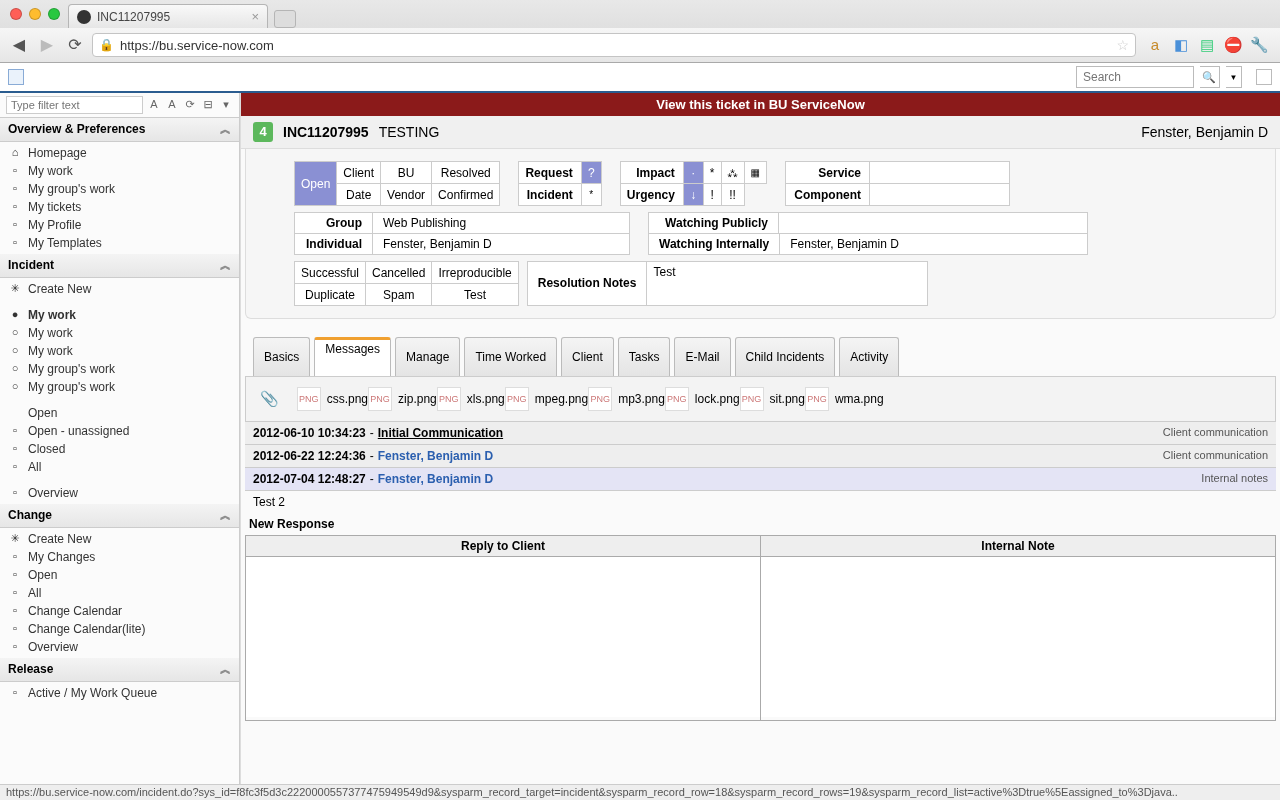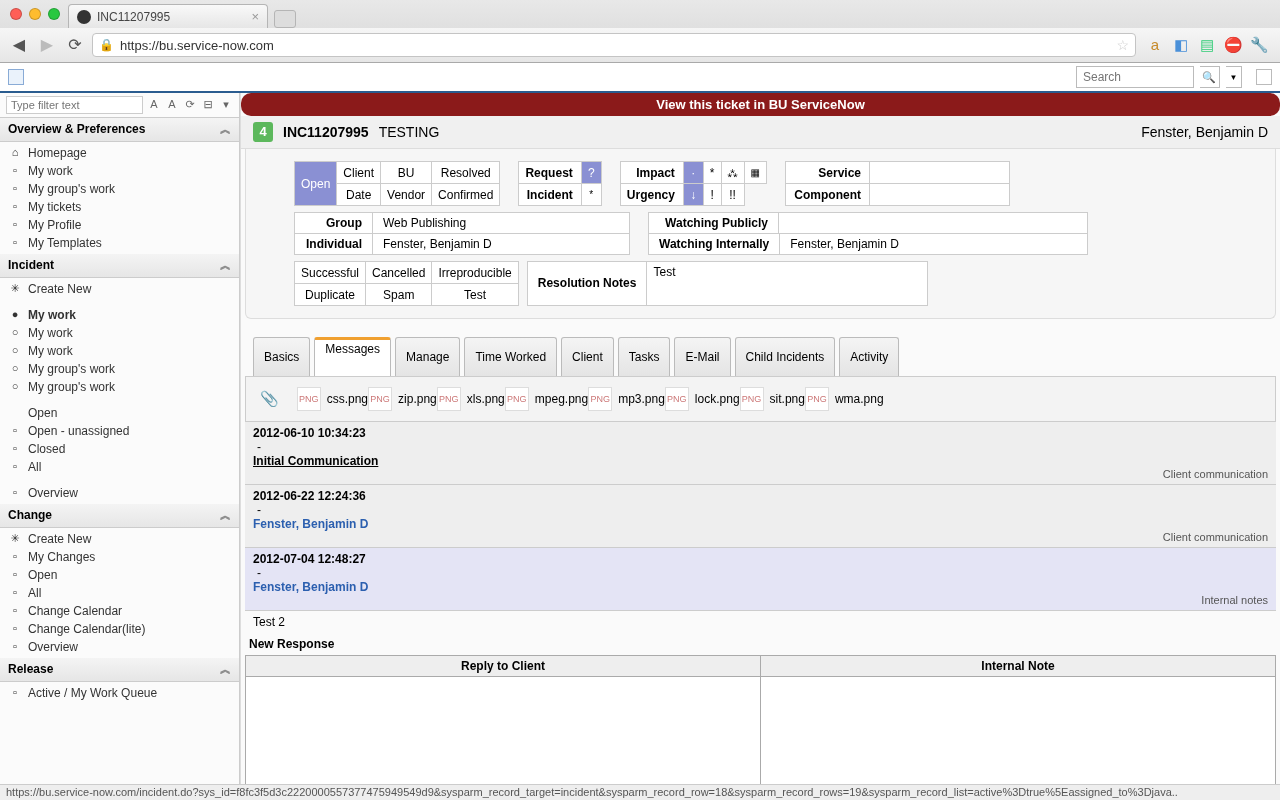--- a/index.html
+++ b/index.html
@@ -42,21 +42,21 @@
 .filter-row .fi { width: 14px; height: 14px; font-size: 11px; color: #666; text-align: center; }
 .nav-section { background: linear-gradient(#f4f4f4,#e6e6e6); border-bottom: 1px solid #ccc; padding: 4px 8px; font-weight: bold; font-size: 12px; display: flex; align-items: flex-start; }
 .nav-section .chev { margin-left: auto; color: #888; font-size: 11px; }
 .nav-items { padding: 2px 0; }
 .nav-item { display: flex; align-items: center; gap: 6px; padding: 2px 8px; color: #333; cursor: pointer; }
 .nav-item .ico { width: 14px; height: 14px; font-size: 11px; text-align: center; }
 .nav-item.bold { font-weight: bold; }
 
 
 .main { flex: 1; background: #fafafa; overflow: hidden; display: flex; flex-direction: column; border-left: 1px solid #ddd; }
-.banner { background: #8b1a1a; color: #fff; text-align: center; padding: 4px; font-weight: bold; font-size: 13px; border-radius: 10px; }
+.banner { background: #8b1a1a; color: #fff; text-align: center; padding: 4px; font-weight: bold; font-size: 13px; }
 .ticket-header { display: flex; align-items: center; padding: 6px 12px; gap: 10px; background: #f0f0f0; border-bottom: 1px solid #ddd; }
 .pri-badge { background: #5cb85c; color: #fff; width: 20px; height: 20px; text-align: center; line-height: 20px; border-radius: 3px; font-weight: bold; font-size: 13px; }
 .tnum { font-weight: bold; font-size: 14px; }
 .ttitle { font-size: 14px; }
 .tuser { margin-left: auto; font-size: 14px; }
 
 .form-area { padding: 12px 12px 6px 48px; background: #f6f6f6; border: 1px solid #ddd; border-top: none; margin: 0 4px; border-radius: 0 0 6px 6px; }
 
 .row { display: flex; gap: 18px; margin-bottom: 6px; }
 
@@ -82,21 +82,21 @@
 .tabbar { display: flex; gap: 4px; padding: 18px 12px 0 12px; }
 .tabbar .t { background: linear-gradient(#f4f4f4,#e4e4e4); border: 1px solid #bbb; border-bottom: none; padding: 12px 10px; font-size: 12px; border-radius: 3px 3px 0 0; cursor: pointer; }
 .tabbar .t.active { background: #fff; font-weight: normal; border-top: 3px solid #f0a030; padding-top: 2px; }
 
 .attach-row { display: flex; align-items: center; gap: 18px; padding: 10px 14px; border: 1px solid #ccc; background: #f3f3f3; margin: 0 4px; }
 .attach-ico { color: #888; font-size: 15px; }
 .att { display: flex; align-items: center; gap: 6px; font-size: 12px; }
 .att .fi2 { width: 24px; height: 24px; background: #fff; border: 1px solid #ddd; display: flex; align-items: center; justify-content: center; font-size: 9px; color: #c77; }
 
 .log { margin: 0 4px; }
-.log-row { display: flex; padding: 4px 8px; border-bottom: 1px solid #ccc; font-size: 12px; background: #eee; flex-direction: column; }
+.log-row { display: flex; padding: 4px 8px; border-bottom: 1px solid #ccc; font-size: 12px; background: #eee; }
 .log-row.int { background: #e4e4f5; }
 .log-row .lr-time { }
 .log-row .lr-sep { margin: 0 4px; }
 .log-row .lr-who { color: #2b5faf; font-weight: bold; }
 .log-row .lr-who.u { color: #000; text-decoration: underline; font-weight: bold; }
 .log-row .lr-type { margin-left: auto; color: #555; font-size: 11px; text-align: right; }
 .log-body { padding: 4px 8px; font-size: 12px; }
 .new-resp { padding: 4px 8px; font-weight: bold; font-size: 12px; }
 .resp-grid { display: flex; margin: 0 4px; }
 .resp-col { flex: 1; border: 1px solid #aaa; }

